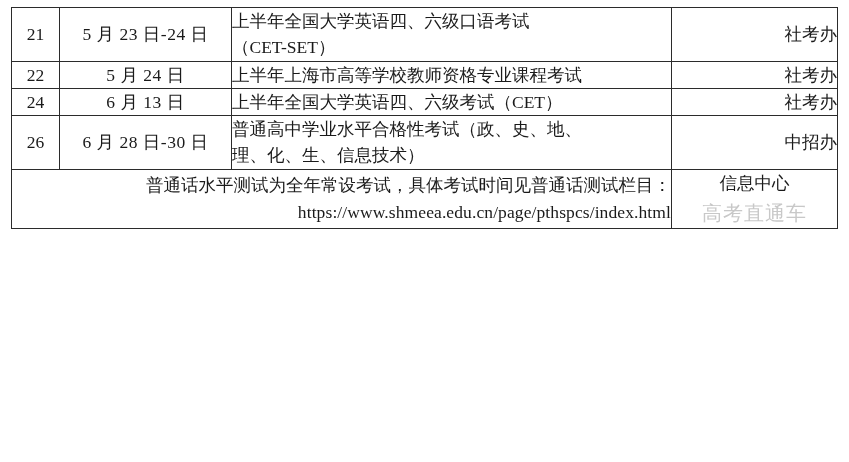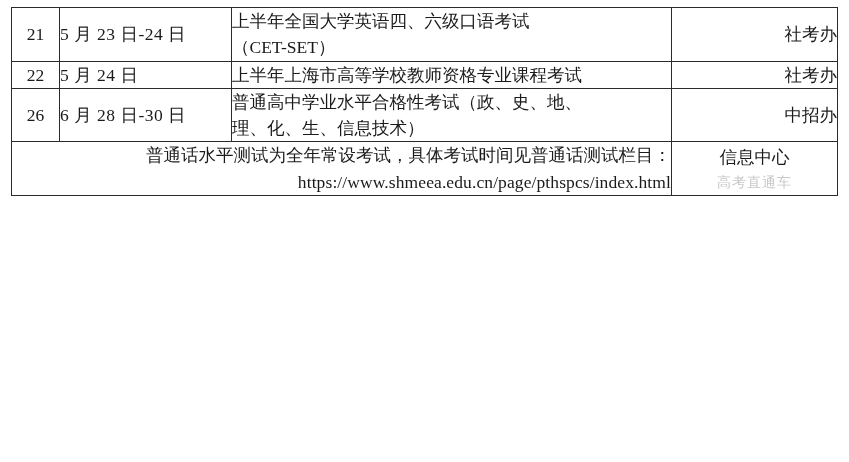--- a/index.html
+++ b/index.html
@@ -37,21 +37,21 @@
   .col-no { width: 48px; }
   .col-date { width: 172px; }
   .col-name { width: 440px; }
   .col-org { width: 166px; }
 
   .cell-no {
     text-align: center;
     padding: 6px 2px;
   }
   .cell-date {
-    text-align: left;
+    text-align: center;
     padding: 6px 4px;
     letter-spacing: 0.5px;
   }
   .cell-name {
     text-align: left;
     padding: 7px 8px 7px 11px;
   }
   .cell-name .line {
     display: block;
     white-space: nowrap;
@@ -83,21 +83,21 @@
   }
   .footer-org {
     text-align: center;
     padding: 6px 4px;
     font-size: 17.5px;
     line-height: 1.6;
   }
   .footer-org .watermark {
     display: block;
     color: #c8c8c8;
-    font-size: 14px;
+    font-size: 20px;
     letter-spacing: 1px;
     margin-top: 2px;
   }
 </style>
 </head>
 <body>
 
 <div class="page">
   <table class="schedule">
     <colgroup>
@@ -121,20 +121,28 @@
       <tr>
         <td class="cell-no">22</td>
         <td class="cell-date">5 月 24 日</td>
         <td class="cell-name">
           <span class="line">上半年上海市高等学校教师资格专业课程考试</span>
         </td>
         <td class="cell-org">社考办</td>
       </tr>
 
 
+      <tr>
+        <td class="cell-no">24</td>
+        <td class="cell-date">6 月 13 日</td>
+        <td class="cell-name">
+          <span class="line">上半年全国大学英语四、六级考试（CET）</span>
+        </td>
+        <td class="cell-org">社考办</td>
+      </tr>
 
 
       <tr class="row-tall">
         <td class="cell-no">26</td>
         <td class="cell-date">6 月 28 日-30 日</td>
         <td class="cell-name">
           <span class="line">普通高中学业水平合格性考试（政、史、地、</span>
           <span class="line">理、化、生、信息技术）</span>
         </td>
         <td class="cell-org">中招办</td>

